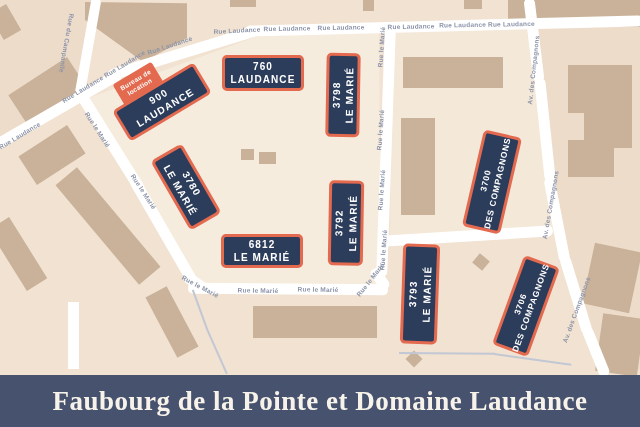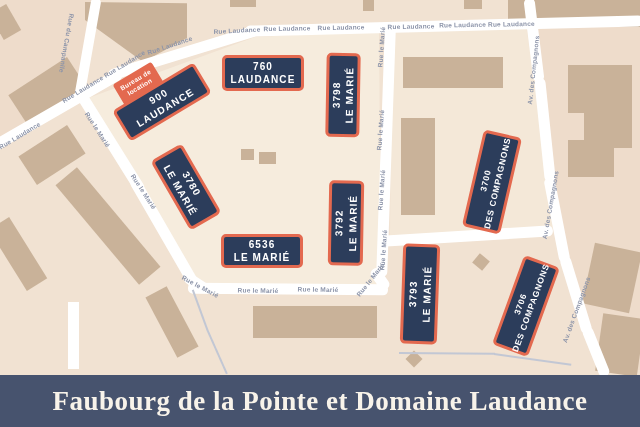--- a/index.html
+++ b/index.html
@@ -142,21 +142,21 @@
     </div>
   </div>
   <div class="nb" style="left:346px;top:223px;width:85px;height:35px;--r:-89deg;">
     <div class="lines">
       <div>3792</div>
       <div>LE MARIÉ</div>
     </div>
   </div>
   <div class="nb" style="left:262px;top:251px;width:82px;height:34px;--r:0deg;">
     <div class="lines">
-      <div>6536</div>
+      <div>6812</div>
       <div>LE MARIÉ</div>
     </div>
   </div>
   <div class="nb" style="left:420px;top:294px;width:100px;height:37px;--r:-88deg;">
     <div class="lines">
       <div>3793</div>
       <div>LE MARIÉ</div>
     </div>
   </div>
   <div class="nb sm" style="left:492px;top:182px;width:99px;height:39px;--r:-77deg;">

